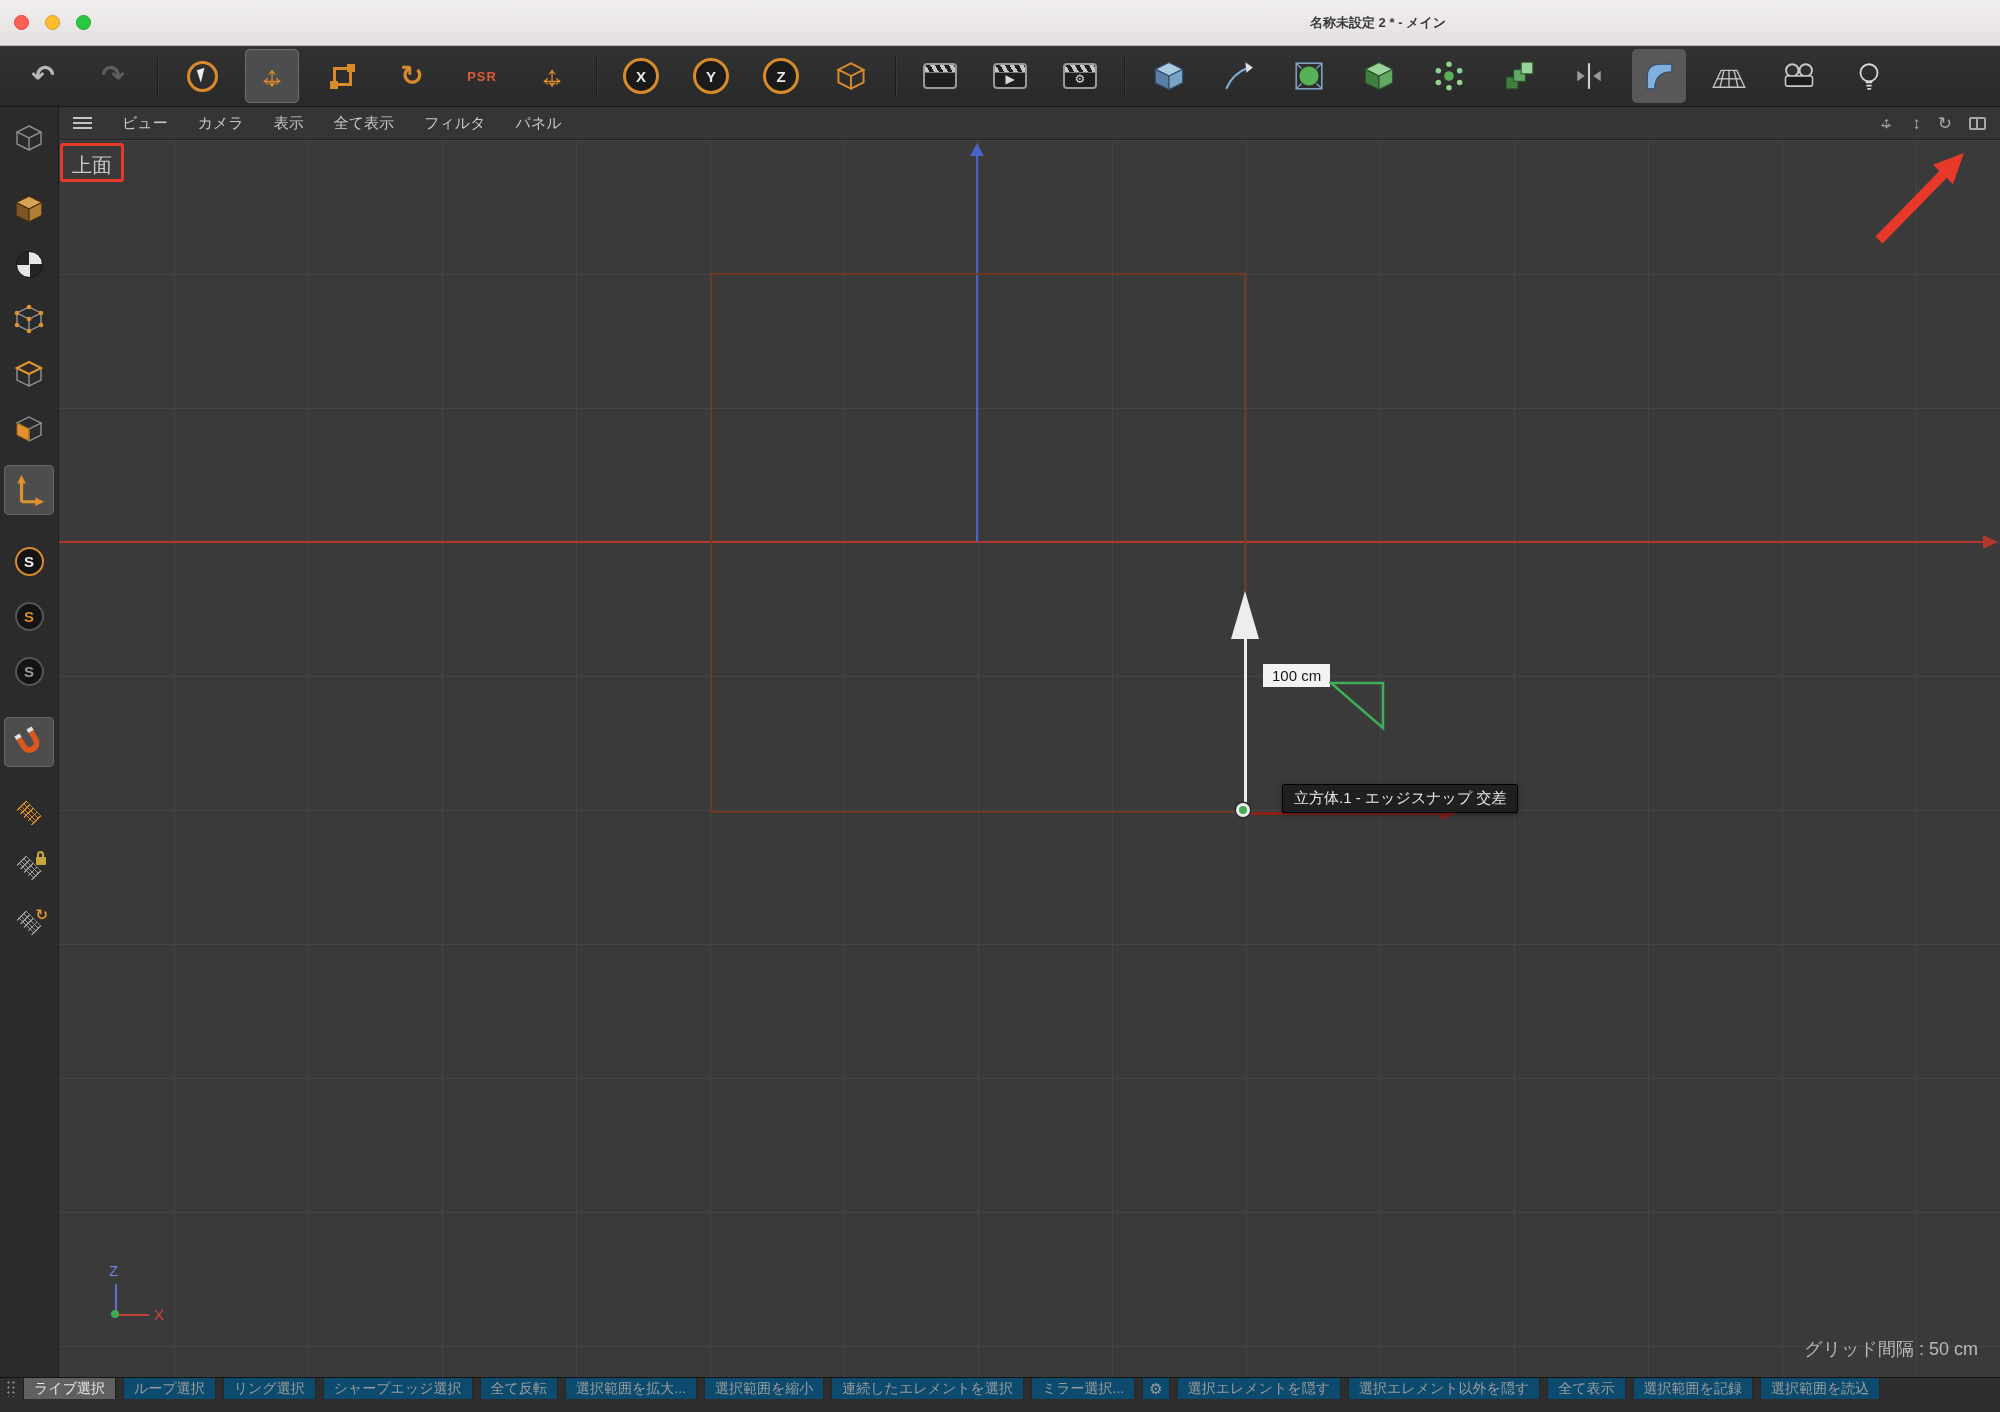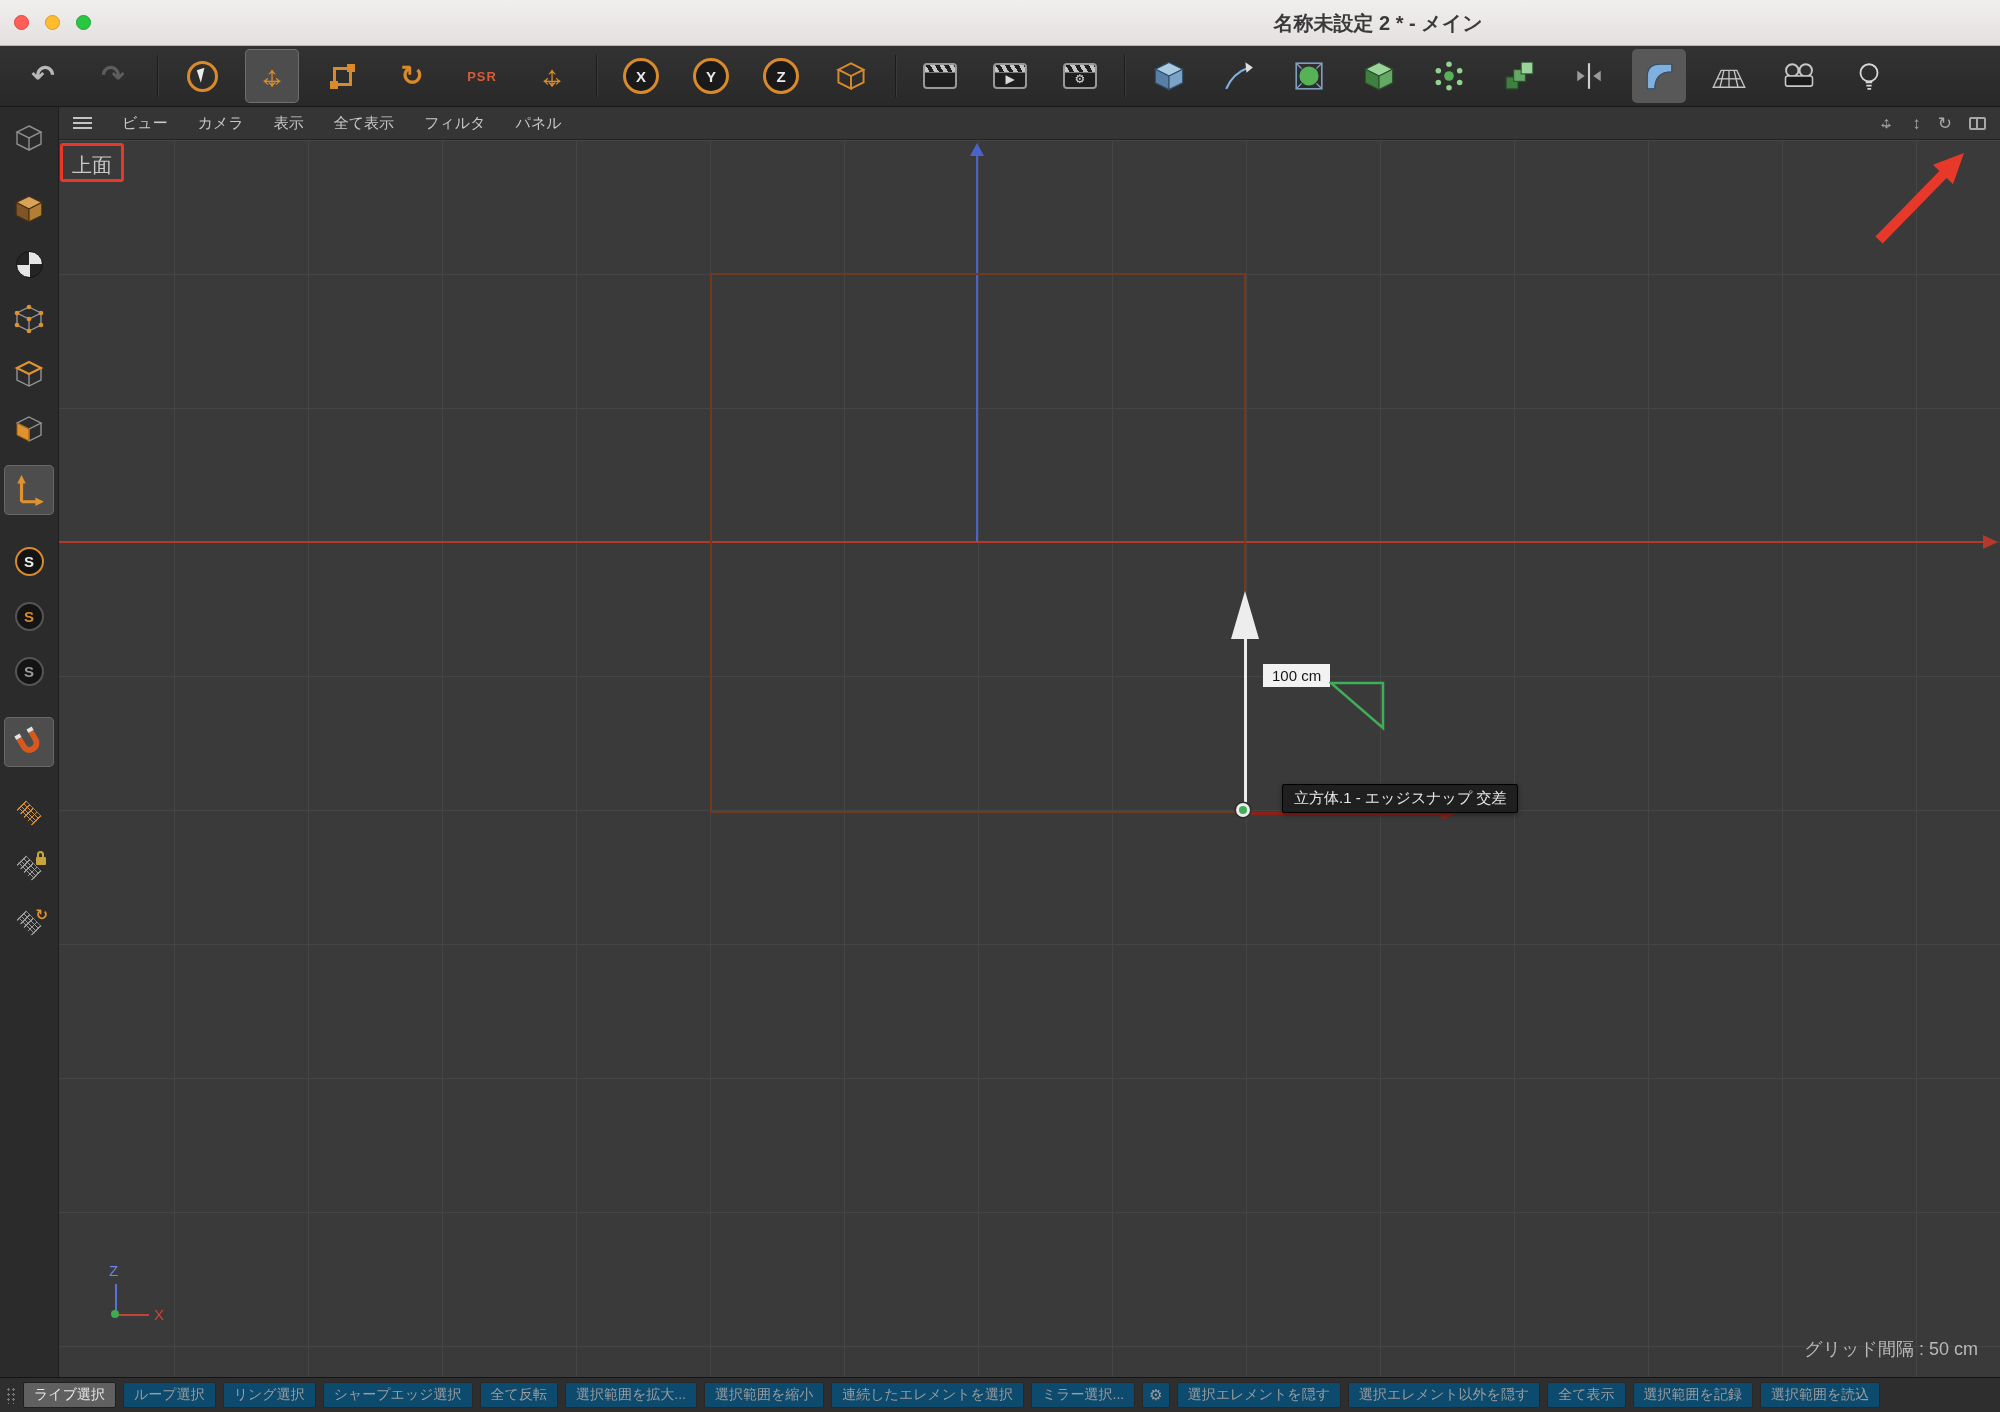--- a/index.html
+++ b/index.html
@@ -6,21 +6,21 @@
   html,body { width:2000px; height:1412px; overflow:hidden; }
   body { font-family:"Liberation Sans","DejaVu Sans",sans-serif; background:#2d2d2d; position:relative; }
 
   
   .titlebar { height:46px; background:linear-gradient(#f1efee,#e3e0df); border-bottom:1px solid #b9b5b3; position:relative; }
   .traffic { position:absolute; left:14px; top:0; bottom:0; display:flex; align-items:center; gap:16px; }
   .tl { width:15px; height:15px; border-radius:50%; display:inline-block; }
   .tl.red { background:#ff5f57; border:1px solid #e0443c; }
   .tl.yellow { background:#febc2e; border:1px solid #d89c22; }
   .tl.green { background:#28c840; border:1px solid #1ea433; }
-  .wtitle { position:absolute; left:1378px; top:50%; transform:translate(-50%,-50%); font-size:20px; font-weight:bold; color:#3a3a3a; white-space:nowrap; }
+  .wtitle { position:absolute; left:1378px; top:50%; transform:translate(-50%,-50%); font-size:13px; font-weight:bold; color:#3a3a3a; white-space:nowrap; }
 
   
   .toolbar { height:61px; background:linear-gradient(#323232,#292929); border-bottom:1px solid #181818; display:flex; align-items:center; padding-left:16px; gap:16px; }
   .tb-slot { width:54px; height:54px; flex:0 0 auto; display:flex; align-items:center; justify-content:center; border-radius:5px; position:relative; }
   .tb-slot.active { background:#4d4d4d; box-shadow:inset 0 0 0 1px #6e6e6e; }
   .tb-slot.hl { background:#585858; }
   .tb-sep { width:1px; height:42px; background:#1c1c1c; box-shadow:1px 0 0 #3a3a3a; margin:0 1px; flex:0 0 auto; }
   .g { line-height:1; }
   .c-gray { color:#b8b8b8; } .c-dim { color:#5e5e5e; } .c-orange { color:#d98a2b; }
   .s28 { font-size:28px; font-weight:bold; }
@@ -100,21 +100,21 @@
   .gizmo { position:absolute; left:40px; top:1120px; width:80px; height:70px; }
   .gz-z { position:absolute; left:10px; top:2px; color:#6b86e8; font-size:15px; }
   .gz-vline { position:absolute; left:16px; top:24px; width:2px; height:30px; background:#5872d8; }
   .gz-hline { position:absolute; left:18px; top:54px; width:32px; height:2px; background:#c04434; }
   .gz-dot { position:absolute; left:12px; top:50px; width:8px; height:8px; border-radius:50%; background:#3faa4f; }
   .gz-x { position:absolute; left:55px; top:46px; color:#d04434; font-size:15px; }
   .grid-label { position:absolute; right:22px; bottom:16px; color:#b8b8b8; font-size:18px; white-space:nowrap; }
   .anno-arrow { position:absolute; left:1800px; top:8px; z-index:5; }
 
   
-  .bottombar { height:35px; background:#2e2e2e; border-top:1px solid #141414; display:flex; align-items:center; padding:0 6px; gap:7px; overflow:hidden; white-space:nowrap; }
+  .bottombar { height:22px; background:#2e2e2e; border-top:1px solid #141414; display:flex; align-items:center; padding:0 6px; gap:7px; overflow:hidden; white-space:nowrap; }
   .grip { width:10px; height:17px; flex:0 0 auto; background-image:radial-gradient(#787878 1px,transparent 1.3px); background-size:5px 5px; }
   .bb-btn { flex:0 0 auto; font-size:14px; color:#9c9c9c; background:#0c4a6e; border:1px solid #282828; padding:3px 10px; border-radius:2px; cursor:default; }
   .bb-btn.active { background:#606060; color:#e7e7e7; border-color:#1f1f1f; }
   .bb-gear { padding:3px 6px; font-size:15px; }
 </style>
 </head>
 <body>
 
 <div class="titlebar">
   <div class="traffic">

